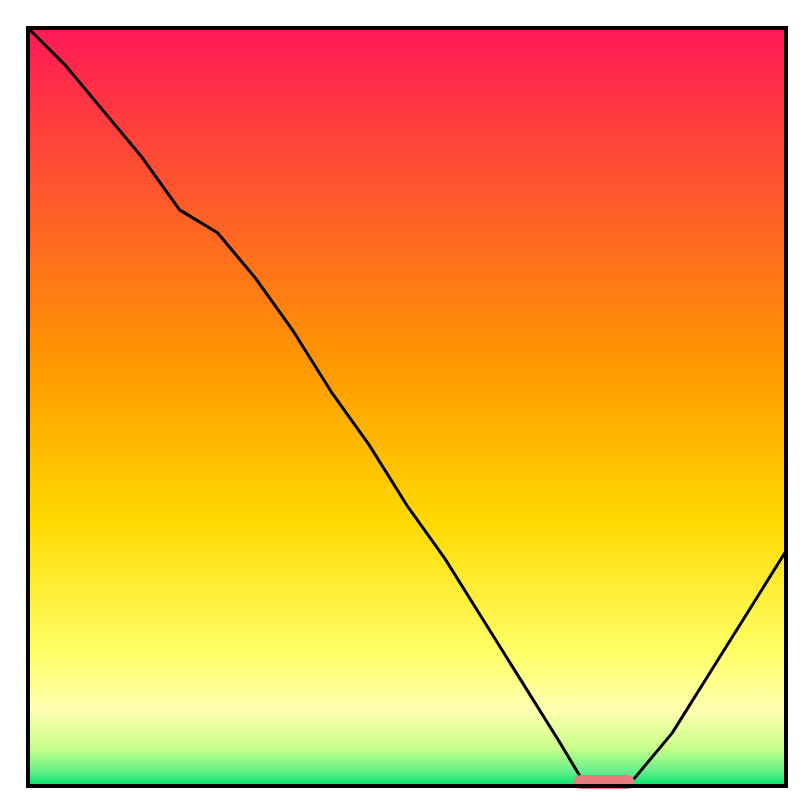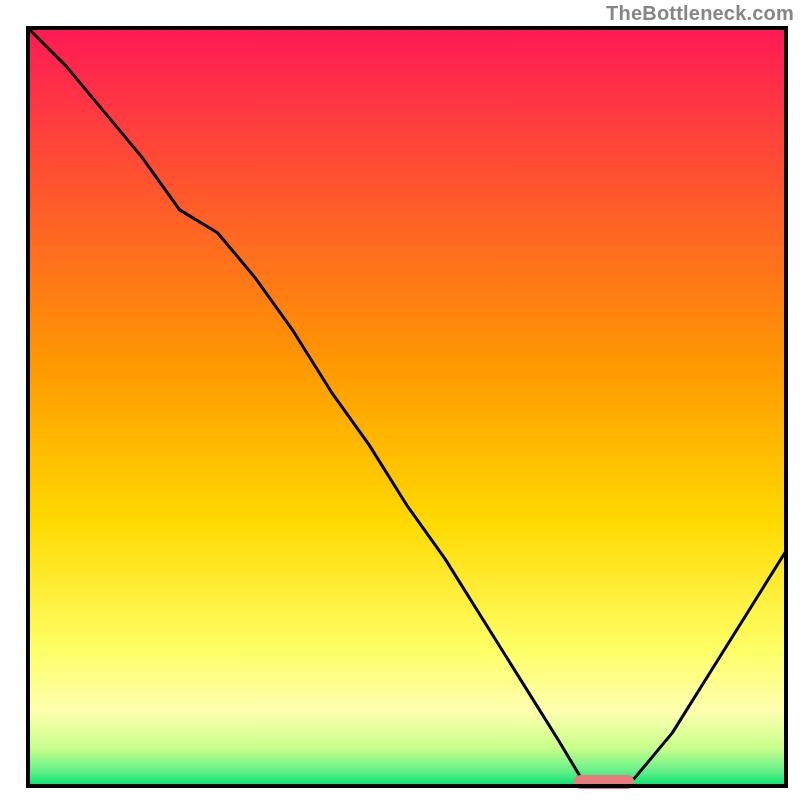--- a/index.html
+++ b/index.html
@@ -4,21 +4,20 @@
 <style>
   html,body{margin:0;padding:0;width:800px;height:800px;overflow:hidden;background:#fff;font-family:Arial,Helvetica,sans-serif}
   .wrap{position:relative;width:800px;height:800px}
   .attrib{position:absolute;top:2px;right:6px;font-size:20px;font-weight:600;color:#868686;letter-spacing:.2px}
   svg{position:absolute;left:0;top:0}
 </style>
 </head>
 <body>
 
 <div class="wrap">
-  <div class="attrib">TheBottleneck.com</div>
 
   <svg width="800" height="800" viewBox="0 0 800 800">
     <defs>
       <linearGradient id="bg" x1="0" y1="0" x2="0" y2="1">
         <stop offset="0%" stop-color="#ff1956"></stop>
         <stop offset="45%" stop-color="#ff9a00"></stop>
         <stop offset="65%" stop-color="#ffd900"></stop>
         <stop offset="82%" stop-color="#ffff66"></stop>
         <stop offset="90%" stop-color="#ffffb0"></stop>
         <stop offset="95%" stop-color="#c9ff8a"></stop>

